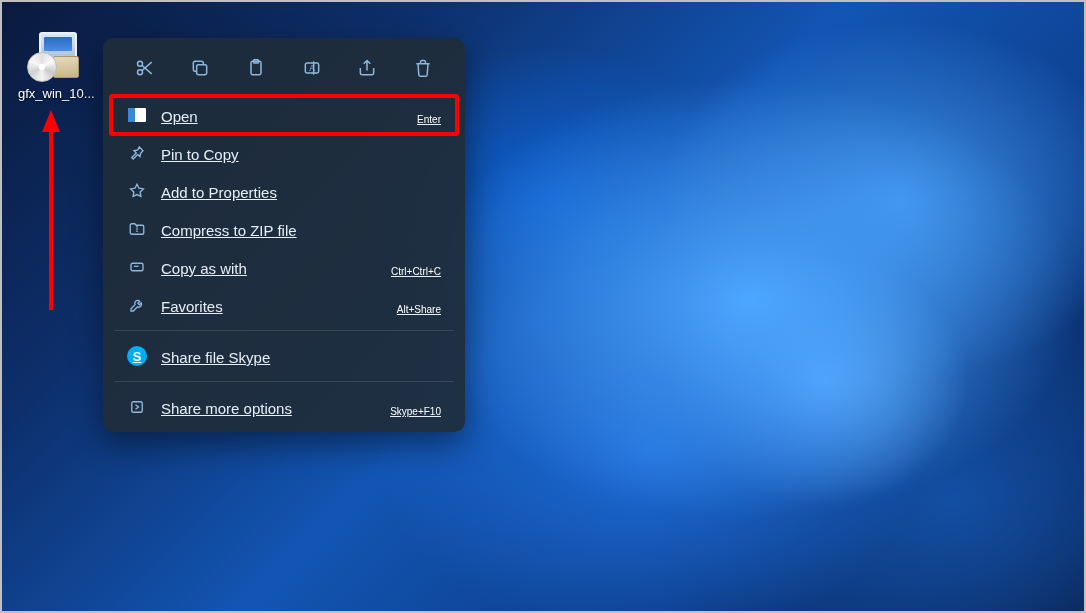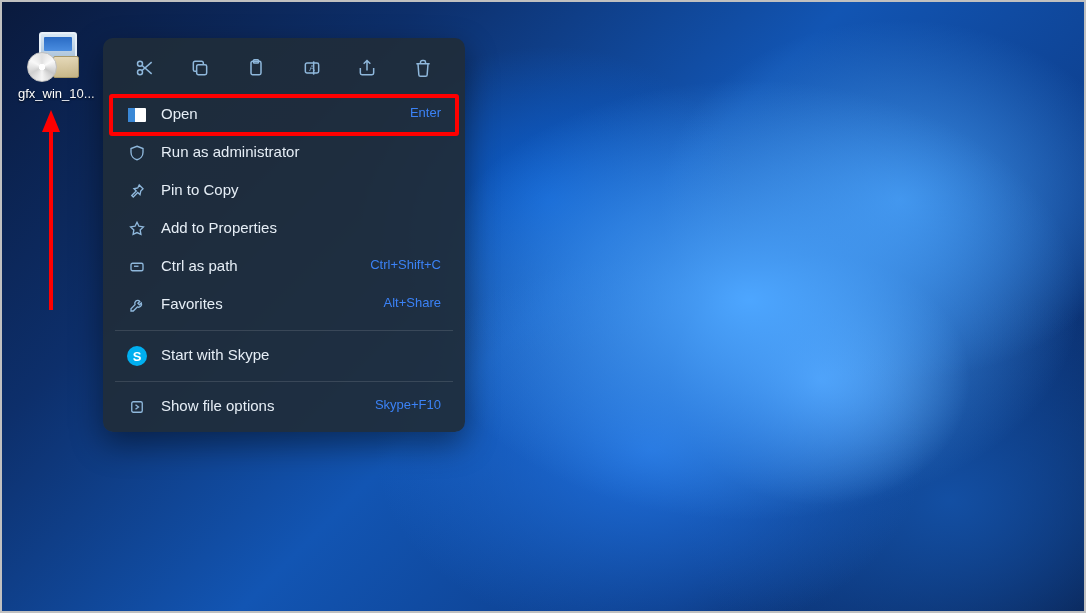--- a/index.html
+++ b/index.html
@@ -116,37 +116,38 @@
       width: 36px; height: 36px;
       display: flex; align-items: center; justify-content: center;
       border-radius: 4px;
       cursor: pointer;
       color: #8fb8dc;
     }
     .top-action svg { width: 20px; height: 20px; }
 
     .menu-item {
       display: flex;
-      align-items: flex-start;
+      align-items: flex-end;
       padding: 9px 14px;
       margin: 0 4px;
       border-radius: 4px;
       cursor: pointer;
       font-size: 15px;
+      text-decoration: underline;
     }
     .menu-icon {
       width: 20px; height: 20px;
       margin-right: 14px;
       display: flex; align-items: center; justify-content: center;
       color: #8fb8dc;
       flex-shrink: 0;
     }
     .menu-icon svg { width: 18px; height: 18px; }
     .menu-label { flex: 1; }
-    .menu-shortcut { font-size: 13px; color: #3b82f6; }
+    .menu-shortcut { font-size: 10px; color: #ffffff; }
 
     .menu-sep {
       height: 1px;
       background: rgba(255,255,255,0.12);
       margin: 6px 6px;
     }
 
     .menu-item.highlighted {
       border: 4px solid #ff0000;
       border-radius: 3px;
@@ -240,85 +241,88 @@
   </div>
 
   <div class="menu-item highlighted">
     <span class="menu-icon">
         <span class="open-icon-box"></span>
       </span>
     <span class="menu-label">Open</span>
     <span class="menu-shortcut">Enter</span>
   </div>
 
-  <div class="menu-item">
-    <span class="menu-icon">
-      <svg viewBox="0 0 24 24" fill="none" stroke="currentColor" stroke-width="1.8">
-        <path d="M12 3l8 3v5c0 5-3.5 9-8 10-4.5-1-8-5-8-10V6l8-3z"></path>
-      </svg>
-    </span>
-    <span class="menu-label">Run as administrator</span>
-  </div>
 
   <div class="menu-item">
     <span class="menu-icon">
       <svg viewBox="0 0 24 24" fill="none" stroke="currentColor" stroke-width="1.8">
         <path d="M15 4l5 5-3 3-1 5-3-3-6 6-2-2 6-6-3-3 5-1 2-4z"></path>
       </svg>
     </span>
     <span class="menu-label">Pin to Copy</span>
   </div>
 
   <div class="menu-item">
     <span class="menu-icon">
       <svg viewBox="0 0 24 24" fill="none" stroke="currentColor" stroke-width="1.8">
         <path d="M12 3l2.6 5.3 5.9.9-4.3 4.1 1 5.8L12 16.7 6.8 19.1l1-5.8L3.5 9.2l5.9-.9L12 3z"></path>
       </svg>
     </span>
     <span class="menu-label">Add to Properties</span>
   </div>
 
+  <div class="menu-item">
+    <span class="menu-icon">
+      <svg viewBox="0 0 24 24" fill="none" stroke="currentColor" stroke-width="1.8">
+        <path d="M3 7a2 2 0 0 1 2-2h4l2 2h8a2 2 0 0 1 2 2v8a2 2 0 0 1-2 2H5a2 2 0 0 1-2-2V7z"></path>
+        <line x1="11" y1="9" x2="13" y2="9"></line>
+          <line x1="11" y1="12" x2="13" y2="12"></line>
+          <line x1="11" y1="15" x2="13" y2="15"></line>
+      </svg>
+    </span>
+    <span class="menu-label">Compress to ZIP file</span>
+  </div>
 
   <div class="menu-item">
     <span class="menu-icon">
       <svg viewBox="0 0 24 24" fill="none" stroke="currentColor" stroke-width="1.8">
         <rect x="4" y="7" width="16" height="10" rx="2"></rect>
         <line x1="8" y1="11" x2="14" y2="11"></line>
       </svg>
     </span>
-    <span class="menu-label">Ctrl as path</span>
-    <span class="menu-shortcut">Ctrl+Shift+C</span>
+    <span class="menu-label">Copy as with</span>
+    <span class="menu-shortcut">Ctrl+Ctrl+C</span>
   </div>
 
   <div class="menu-item">
     <span class="menu-icon">
       <svg viewBox="0 0 24 24" fill="none" stroke="currentColor" stroke-width="1.8">
         <path d="M14.7 6.3a4 4 0 0 0-5.3 5.3L4 17v3h3l5.4-5.4a4 4 0 0 0 5.3-5.3l-2.5 2.5-2-2 2.5-2.5z"></path>
       </svg>
     </span>
     <span class="menu-label">Favorites</span>
     <span class="menu-shortcut">Alt+Share</span>
   </div>
 
   <div class="menu-sep"></div>
 
   <div class="menu-item">
     <span class="menu-icon">
       <span class="skype-icon">S</span>
     </span>
-    <span class="menu-label">Start with Skype</span>
+    <span class="menu-label">Share file Skype</span>
   </div>
 
   <div class="menu-sep"></div>
 
   <div class="menu-item">
     <span class="menu-icon">
       <svg viewBox="0 0 24 24" fill="none" stroke="currentColor" stroke-width="1.8">
         <rect x="5" y="5" width="14" height="14" rx="2"></rect>
         <path d="M10 9l4 3-4 3"></path>
       </svg>
     </span>
-    <span class="menu-label">Show file options</span>
+    <span class="menu-label">Share more options</span>
     <span class="menu-shortcut">Skype+F10</span>
   </div>
 </div>
 
 <div class="frame-border"></div>
 
 </body></html>

